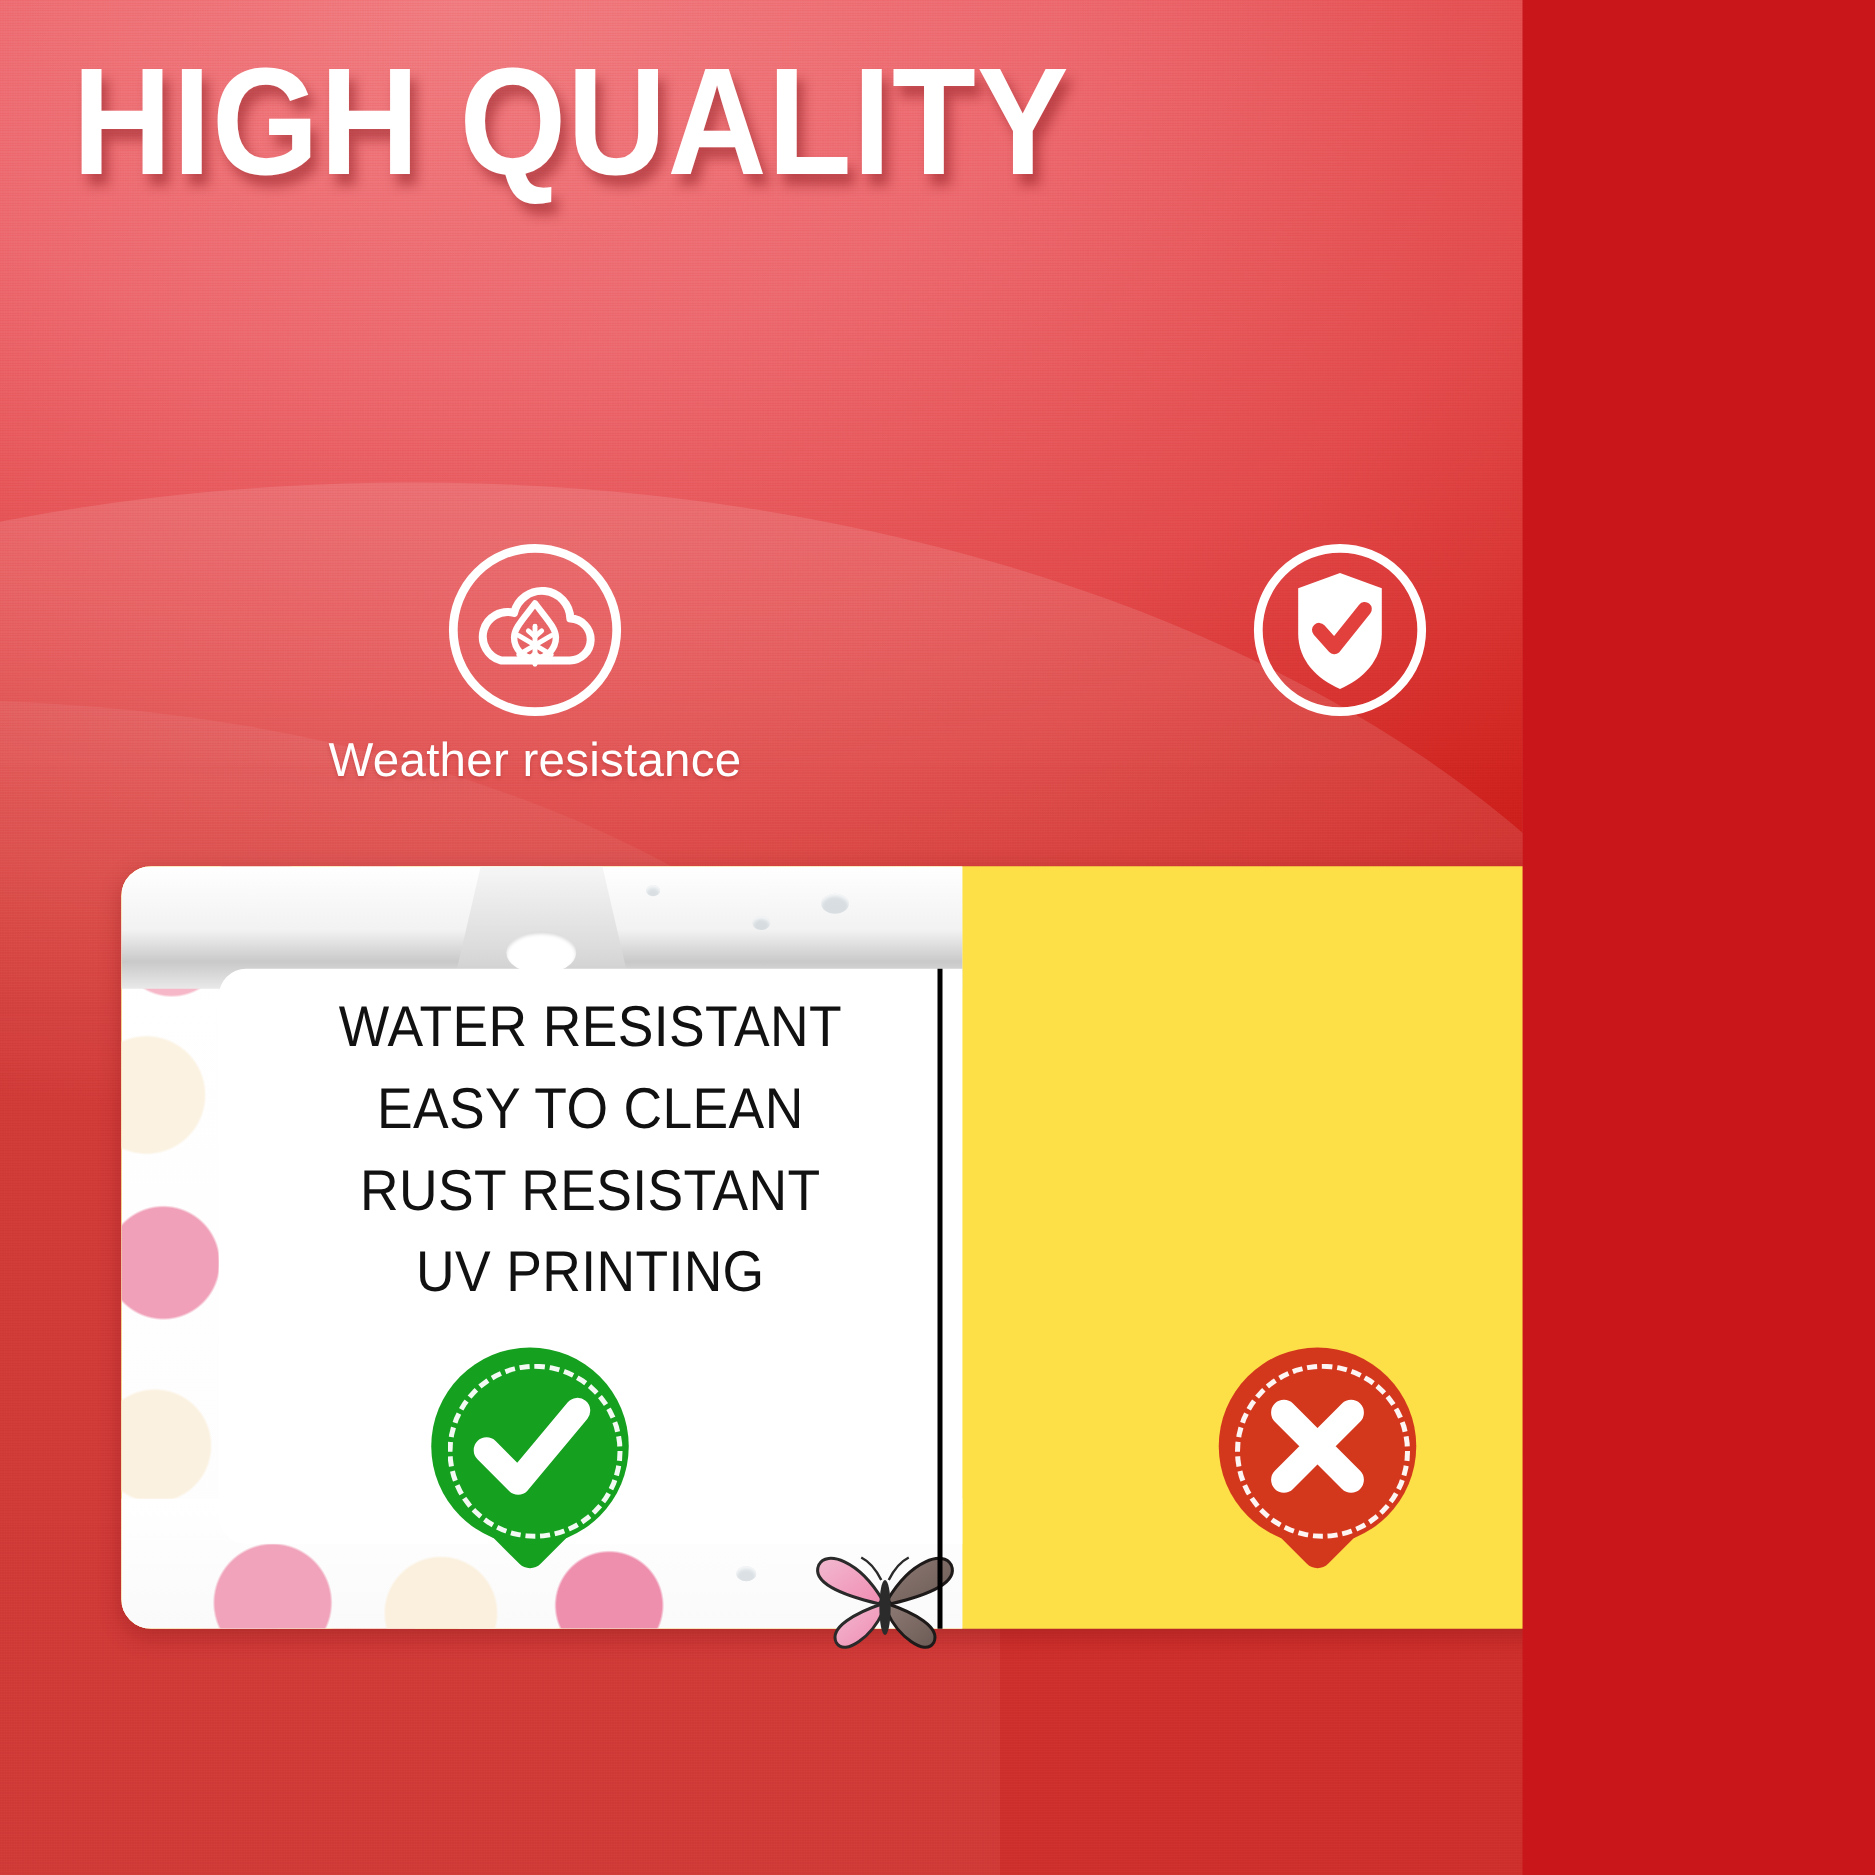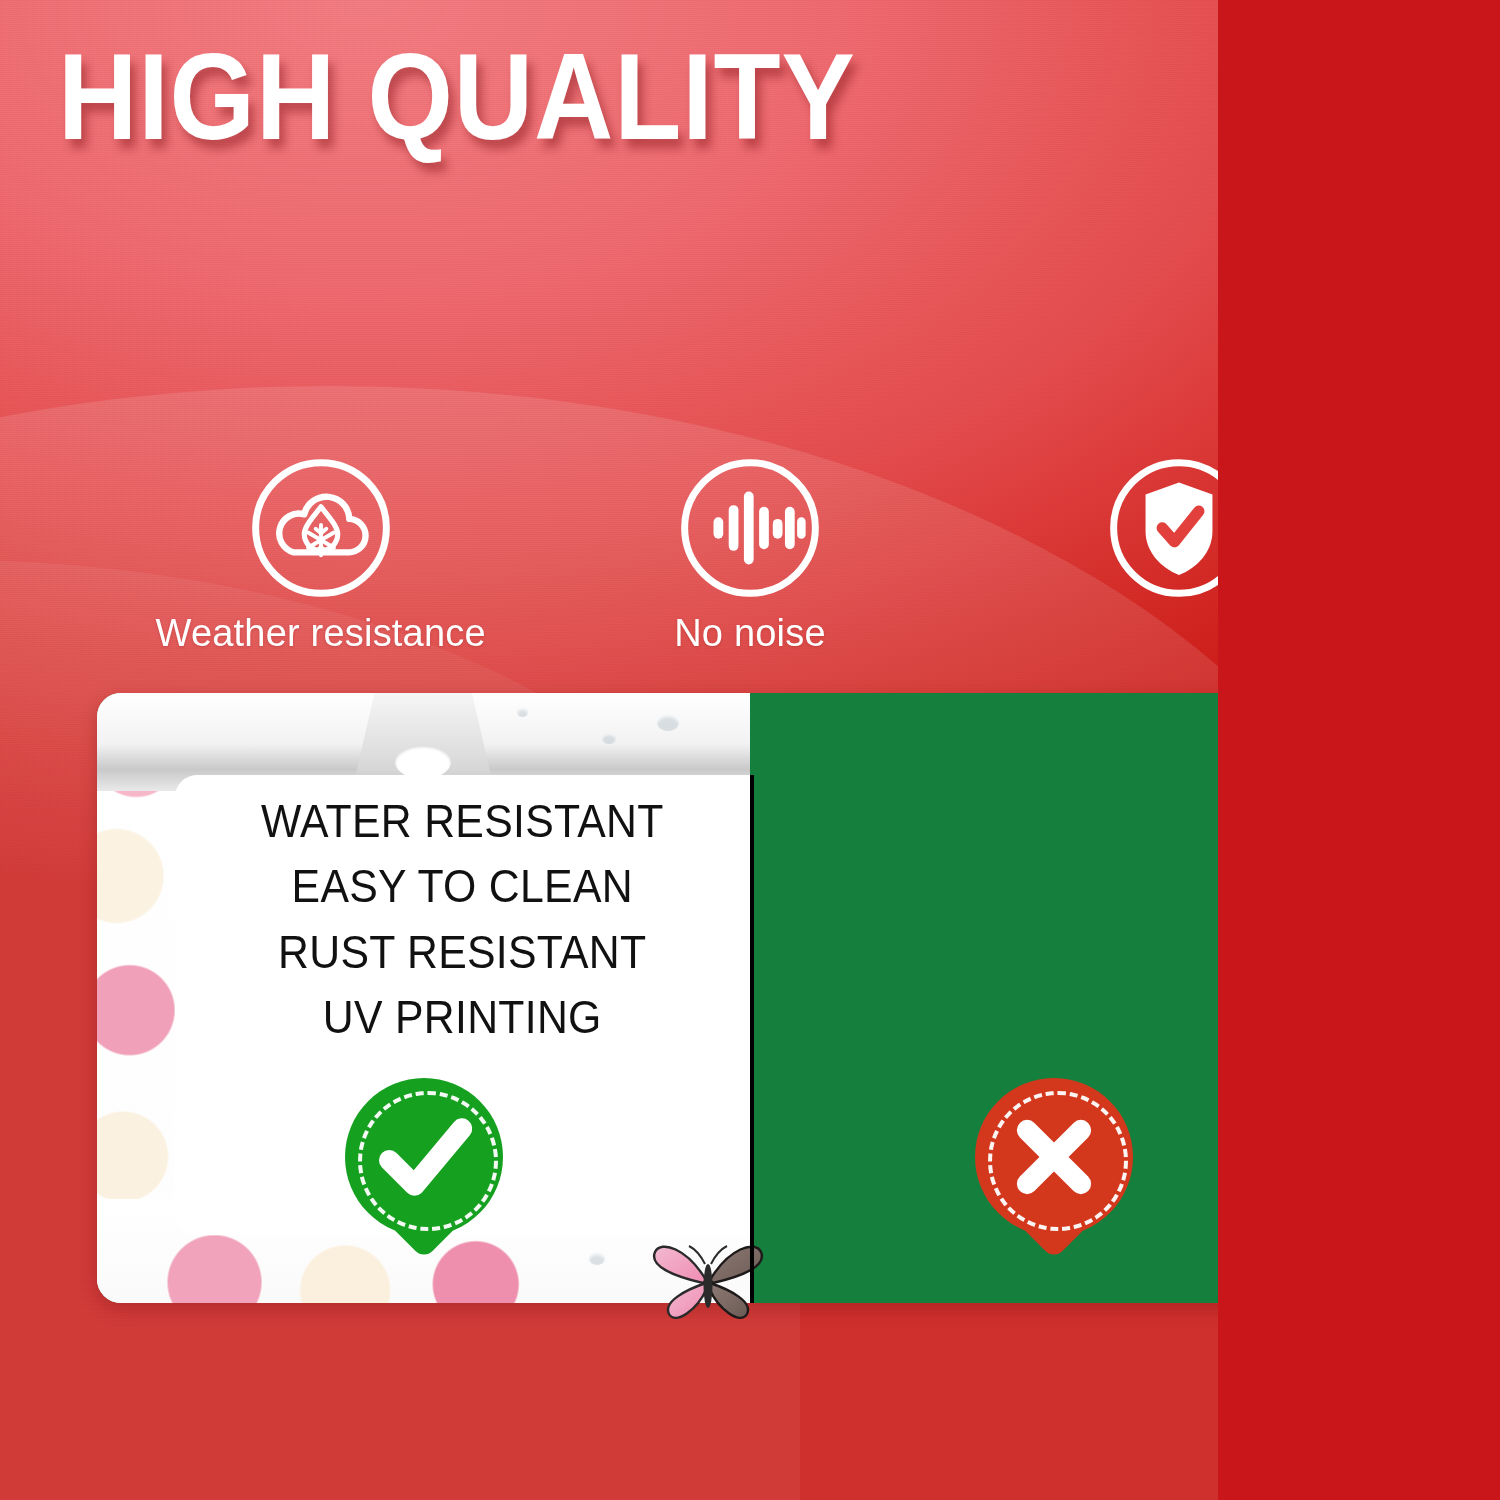--- a/index.html
+++ b/index.html
@@ -55,39 +55,40 @@
   .subbanner span{
     display:block;
     font-family:"Liberation Sans Narrow","Liberation Sans",sans-serif;
     font-size:54px;font-weight:700;font-style:italic;color:#0a0a0a;
     letter-spacing:.5px;line-height:1;white-space:nowrap;
     transform:scaleX(.94);transform-origin:left center;
   }
 
   
   .features{
-    position:absolute;left:0;top:452px;width:1500px;
+    position:absolute;left:0;top:428px;width:1500px;
     display:flex;justify-content:space-around;align-items:flex-start;
     padding:0 106px;box-sizing:border-box;
   }
   .feature{display:flex;flex-direction:column;align-items:center;width:330px;}
   .feature .ico{width:152px;height:152px;display:block;}
   .feature .flabel{
     margin-top:10px;
     font-size:38px;color:#ffffff;font-weight:400;
     letter-spacing:.2px;white-space:nowrap;line-height:1;
     text-shadow:0 1px 3px rgba(130,15,18,.25);
   }
 
   
   .product{
     position:absolute;left:97px;top:693px;width:1305px;height:610px;
     border-radius:24px;overflow:hidden;
     box-shadow:0 6px 18px rgba(100,8,10,.28);
-    background:#15803d;
+    background:#fde047;
+    padding-left:40px;
   }
   .half{position:absolute;top:0;height:100%;width:50%;overflow:hidden;}
   .half.left{left:0;}
   .half.right{left:50%;}
 
   
   .plate{position:absolute;inset:0;}
   .plate.good{
     background:
       
@@ -245,37 +246,20 @@
             <line x1="46.5" y1="50.5" x2="50" y2="53.5"></line>
             <line x1="53.5" y1="50.5" x2="50" y2="53.5"></line>
             <line x1="46.5" y1="65.5" x2="50" y2="62.5"></line>
             <line x1="53.5" y1="65.5" x2="50" y2="62.5"></line>
           </g>
         </svg>
       </span>
       <span class="flabel">Weather resistance</span>
     </div>
 
-    <div class="feature">
-      <span class="ico">
-        <svg viewBox="0 0 100 100" width="152" height="152">
-          <circle cx="50" cy="50" r="43" fill="none" stroke="#fff" stroke-width="4.6"></circle>
-          <g fill="#fff">
-            <rect x="26" y="43" width="6.4" height="14" rx="3.2"></rect>
-            <rect x="36" y="35" width="6.4" height="30" rx="3.2"></rect>
-            <rect x="46" y="26" width="6.4" height="48" rx="3.2"></rect>
-            <rect x="56" y="36" width="6.4" height="28" rx="3.2"></rect>
-            <rect x="65" y="44" width="6.4" height="13" rx="3.2"></rect>
-            <rect x="73" y="36" width="6.4" height="28" rx="3.2"></rect>
-            <rect x="81" y="43" width="5.6" height="14" rx="2.8"></rect>
-          </g>
-        </svg>
-      </span>
-      <span class="flabel">No noise</span>
-    </div>
 
     <div class="feature">
       <span class="ico">
         <svg viewBox="0 0 100 100" width="152" height="152">
           <circle cx="50" cy="50" r="43" fill="none" stroke="#fff" stroke-width="4.6"></circle>
           <path d="M50 20 L72 28 V52 C72 66 62 76 50 81 C38 76 28 66 28 52 V28z" fill="#fff"></path>
           <path d="M39 50 L47 59 L63 39" fill="none" stroke="#e2403c" stroke-width="7.5" stroke-linecap="round" stroke-linejoin="round"></path>
         </svg>
       </span>
     </div>

